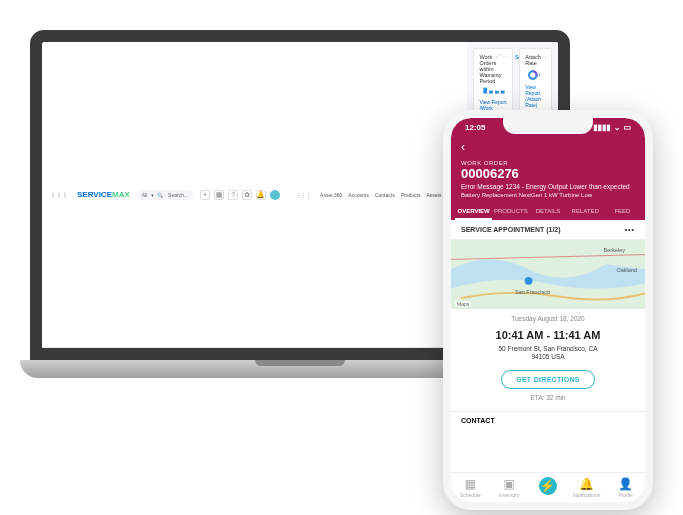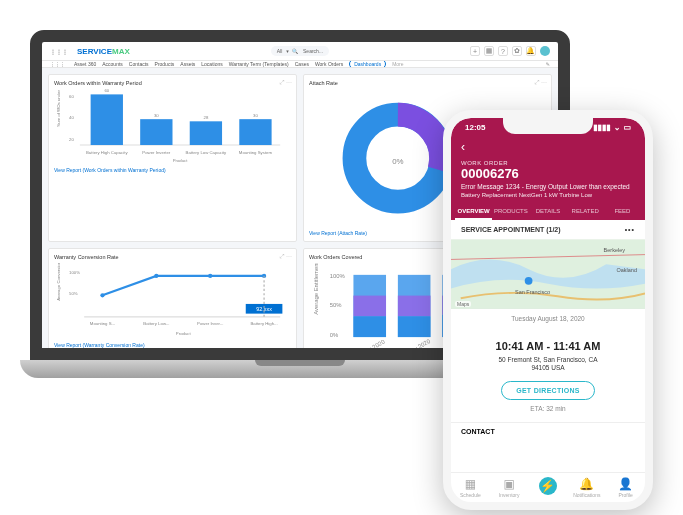--- a/index.html
+++ b/index.html
@@ -5,21 +5,21 @@
 *{box-sizing:border-box;margin:0;padding:0;font-family:-apple-system,BlinkMacSystemFont,"Segoe UI",Arial,sans-serif}
 body{background:#fff;width:683px;height:515px;position:relative;overflow:hidden}
 
 
 .laptop{position:absolute;left:20px;top:30px;width:560px;height:370px}
 .laptop-screen{width:540px;height:330px;background:#fff;border:12px solid #3a3a3a;border-radius:14px 14px 0 0;margin:0 auto;overflow:hidden;position:relative}
 .laptop-base{width:560px;height:18px;background:linear-gradient(#d0d0d0,#a0a0a0);border-radius:0 0 20px 20px;position:relative}
 .laptop-notch{position:absolute;left:50%;top:0;transform:translateX(-50%);width:90px;height:6px;background:#888;border-radius:0 0 6px 6px}
 
 
-.app{width:100%;height:100%;display:flex;flex-direction:column;font-size:6px}
+.app{width:100%;height:100%;display:flex;flex-direction:row;font-size:6px}
 .app-header{display:flex;align-items:center;padding:4px 8px;border-bottom:1px solid #e5e5e5;gap:6px}
 .logo{font-weight:700;font-size:8px}
 .logo .s1{color:#0070d2}.logo .s2{color:#4bca81}
 .search-pill{display:flex;align-items:center;gap:4px;background:#f4f6f9;border-radius:10px;padding:2px 6px;margin-left:auto;margin-right:auto;font-size:5px;color:#666}
 .hdr-icons{display:flex;gap:4px;color:#888;font-size:7px}
 .ico{display:inline-flex;width:10px;height:10px;align-items:center;justify-content:center;border:1px solid #ddd;border-radius:2px}
 
 .tabs{display:flex;align-items:center;gap:6px;padding:3px 8px;border-bottom:1px solid #e5e5e5;font-size:5px;color:#555;flex-wrap:nowrap;overflow:hidden}
 .tabs span{white-space:nowrap}
 .tabs .active{color:#0070d2;border:1px solid #0070d2;border-radius:8px;padding:1px 4px}
@@ -51,21 +51,21 @@
 .seg-tabs span{flex:1;text-align:center;padding:4px 0;opacity:.7}
 .seg-tabs .on{opacity:1;border-bottom:2px solid #fff;font-weight:600}
 .appt-head{display:flex;justify-content:space-between;padding:6px 10px;font-size:7px;font-weight:600;color:#333}
 .dots3{letter-spacing:1px}
 .map{height:70px;position:relative;background:linear-gradient(180deg,#eaf3e9 0%,#dfeee0 100%)}
 .map svg{width:100%;height:100%}
 .map-label{position:absolute;left:4px;bottom:2px;font-size:5px;color:#666;background:rgba(255,255,255,.7);padding:0 2px;border-radius:2px}
 .map-city{position:absolute;font-size:5.5px;color:#555}
 .apt-body{text-align:center;padding:6px 10px}
 .apt-date{font-size:6.5px;color:#888}
-.apt-time{font-size:11px;font-weight:600;color:#222;margin:18px 0 4px}
+.apt-time{font-size:11px;font-weight:600;color:#222;margin:7px 0 4px}
 .apt-addr{font-size:6.5px;color:#333;line-height:1.3}
 .btn-dir{margin:8px auto 2px;border:1.5px solid #2ab7ca;color:#2ab7ca;border-radius:14px;padding:5px 14px;font-size:7px;font-weight:600;display:inline-block;letter-spacing:.3px}
 .eta{font-size:6.5px;color:#888;margin-top:3px}
 .contact-bar{padding:5px 10px 0;font-size:7px;font-weight:600;border-top:1px solid #eee;margin-top:4px;text-align:left}
 .tabbar{margin-top:auto;display:flex;border-top:1px solid #eee;padding:4px 0}
 .tabbar .tb{flex:1;text-align:center;font-size:5px;color:#aaa}
 .tb .ic{display:block;font-size:12px;margin-bottom:1px}
 .tb.on{color:#2ab7ca}
 .tb.on .ic{background:#2ab7ca;color:#fff;border-radius:50%;width:18px;height:18px;line-height:18px;margin:0 auto 1px}
 </style>

